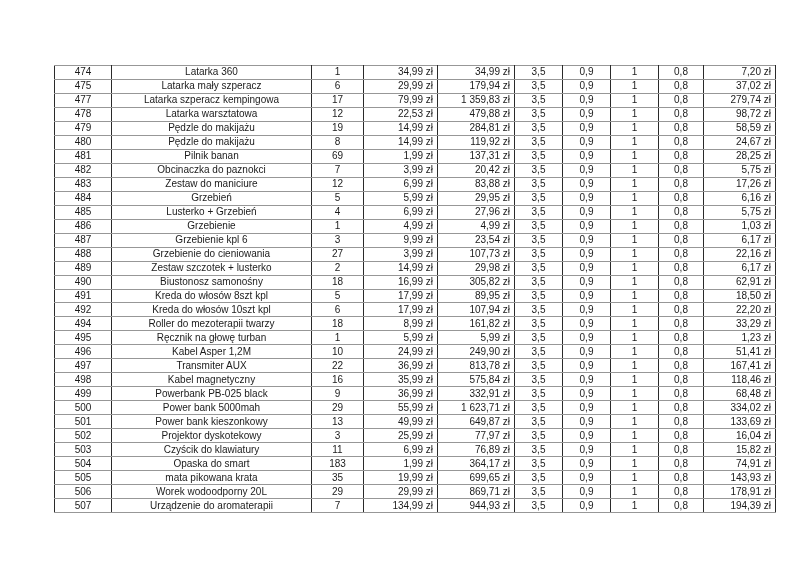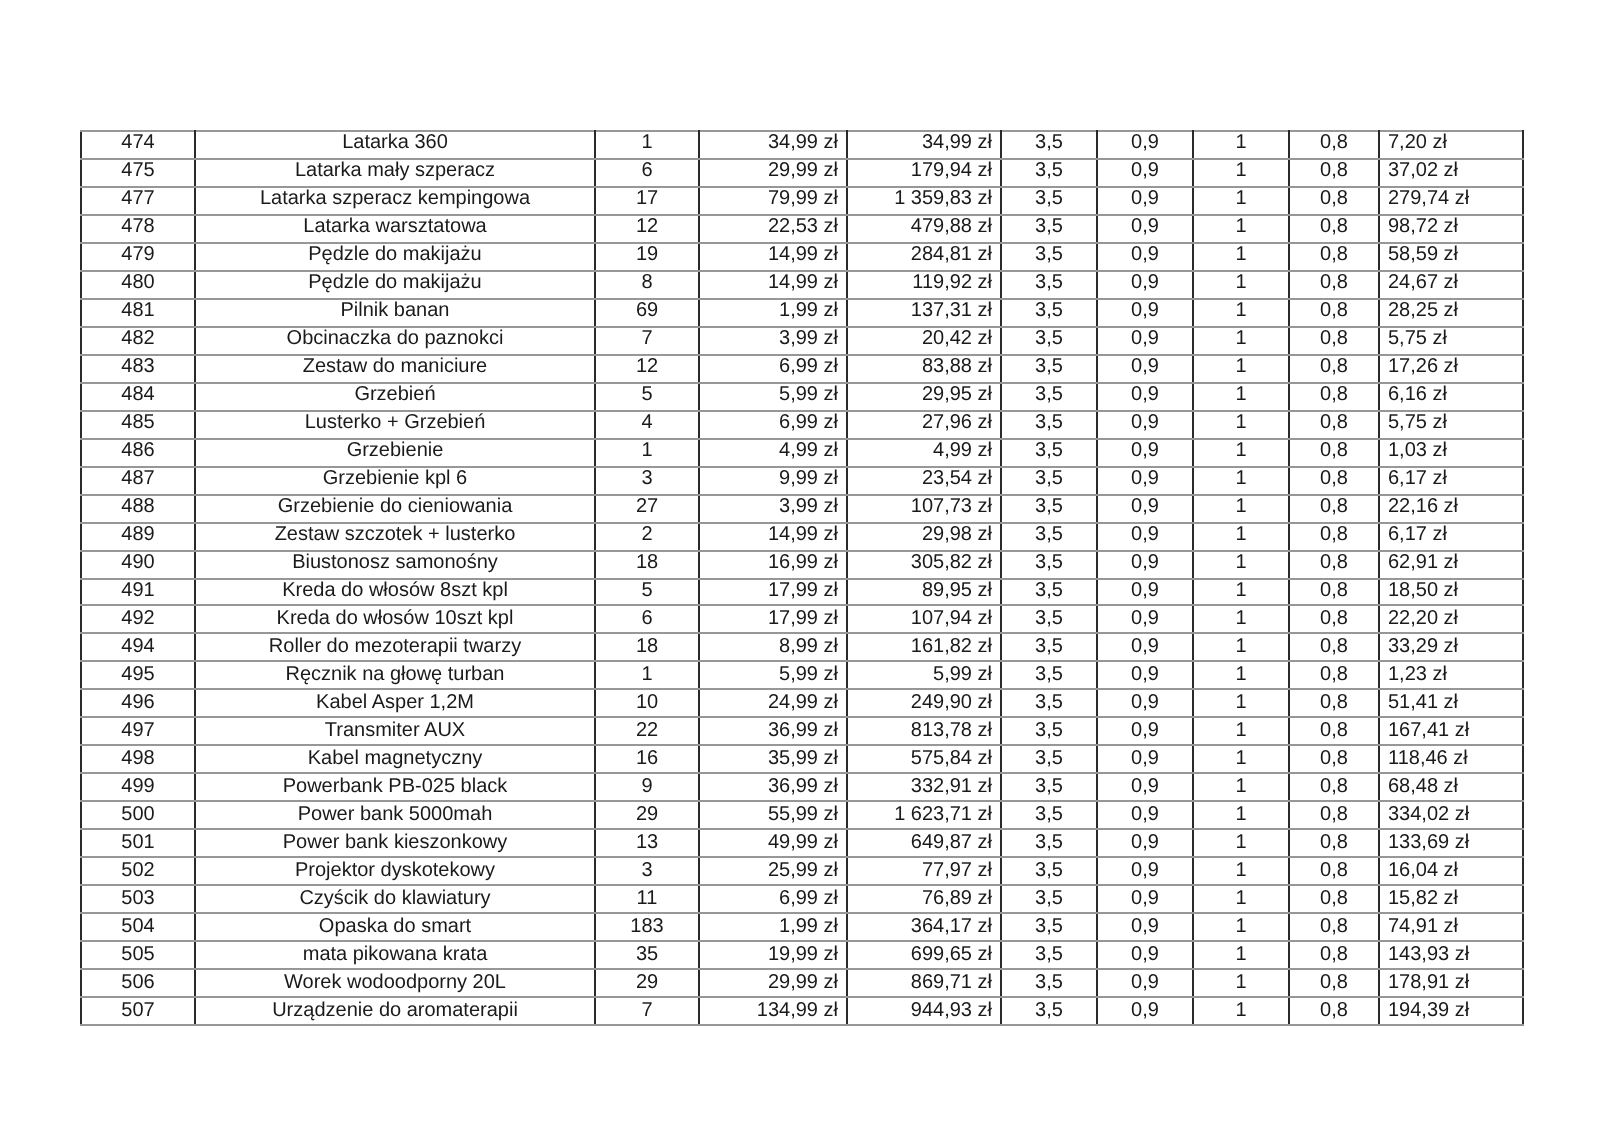--- a/index.html
+++ b/index.html
@@ -9,21 +9,21 @@
     font-family: "Liberation Sans", sans-serif;
     overflow: hidden;
   }
   .page {
     position: relative;
     width: 800px; height: 565px;
     background: #ffffff;
   }
   table.product-table {
     position: absolute;
-    left: 40px; top: 65px;
+    left: 54px; top: 65px;
     width: 721px;
     border-collapse: collapse;
     table-layout: fixed;
     font-size: 10px;
     color: #1a1a1a;
   }
   table.product-table td {
     height: 13.97px;
     line-height: 12px;
     padding: 0 4px;
@@ -37,21 +37,21 @@
   
   td:nth-child(1)  { text-align: center; }
   td:nth-child(2)  { text-align: center; }
   td:nth-child(3)  { text-align: center; }
   td:nth-child(4)  { text-align: right; }
   td:nth-child(5)  { text-align: right; }
   td:nth-child(6),
   td:nth-child(7),
   td:nth-child(8),
   td:nth-child(9)  { text-align: center; }
-  td:nth-child(10) { }
+  td:nth-child(10) { text-align: right; }
 </style>
 </head>
 <body>
 
 <div class="page">
   <table class="product-table">
     <colgroup>
       <col style="width:57px">
       <col style="width:200px">
       <col style="width:52px">

